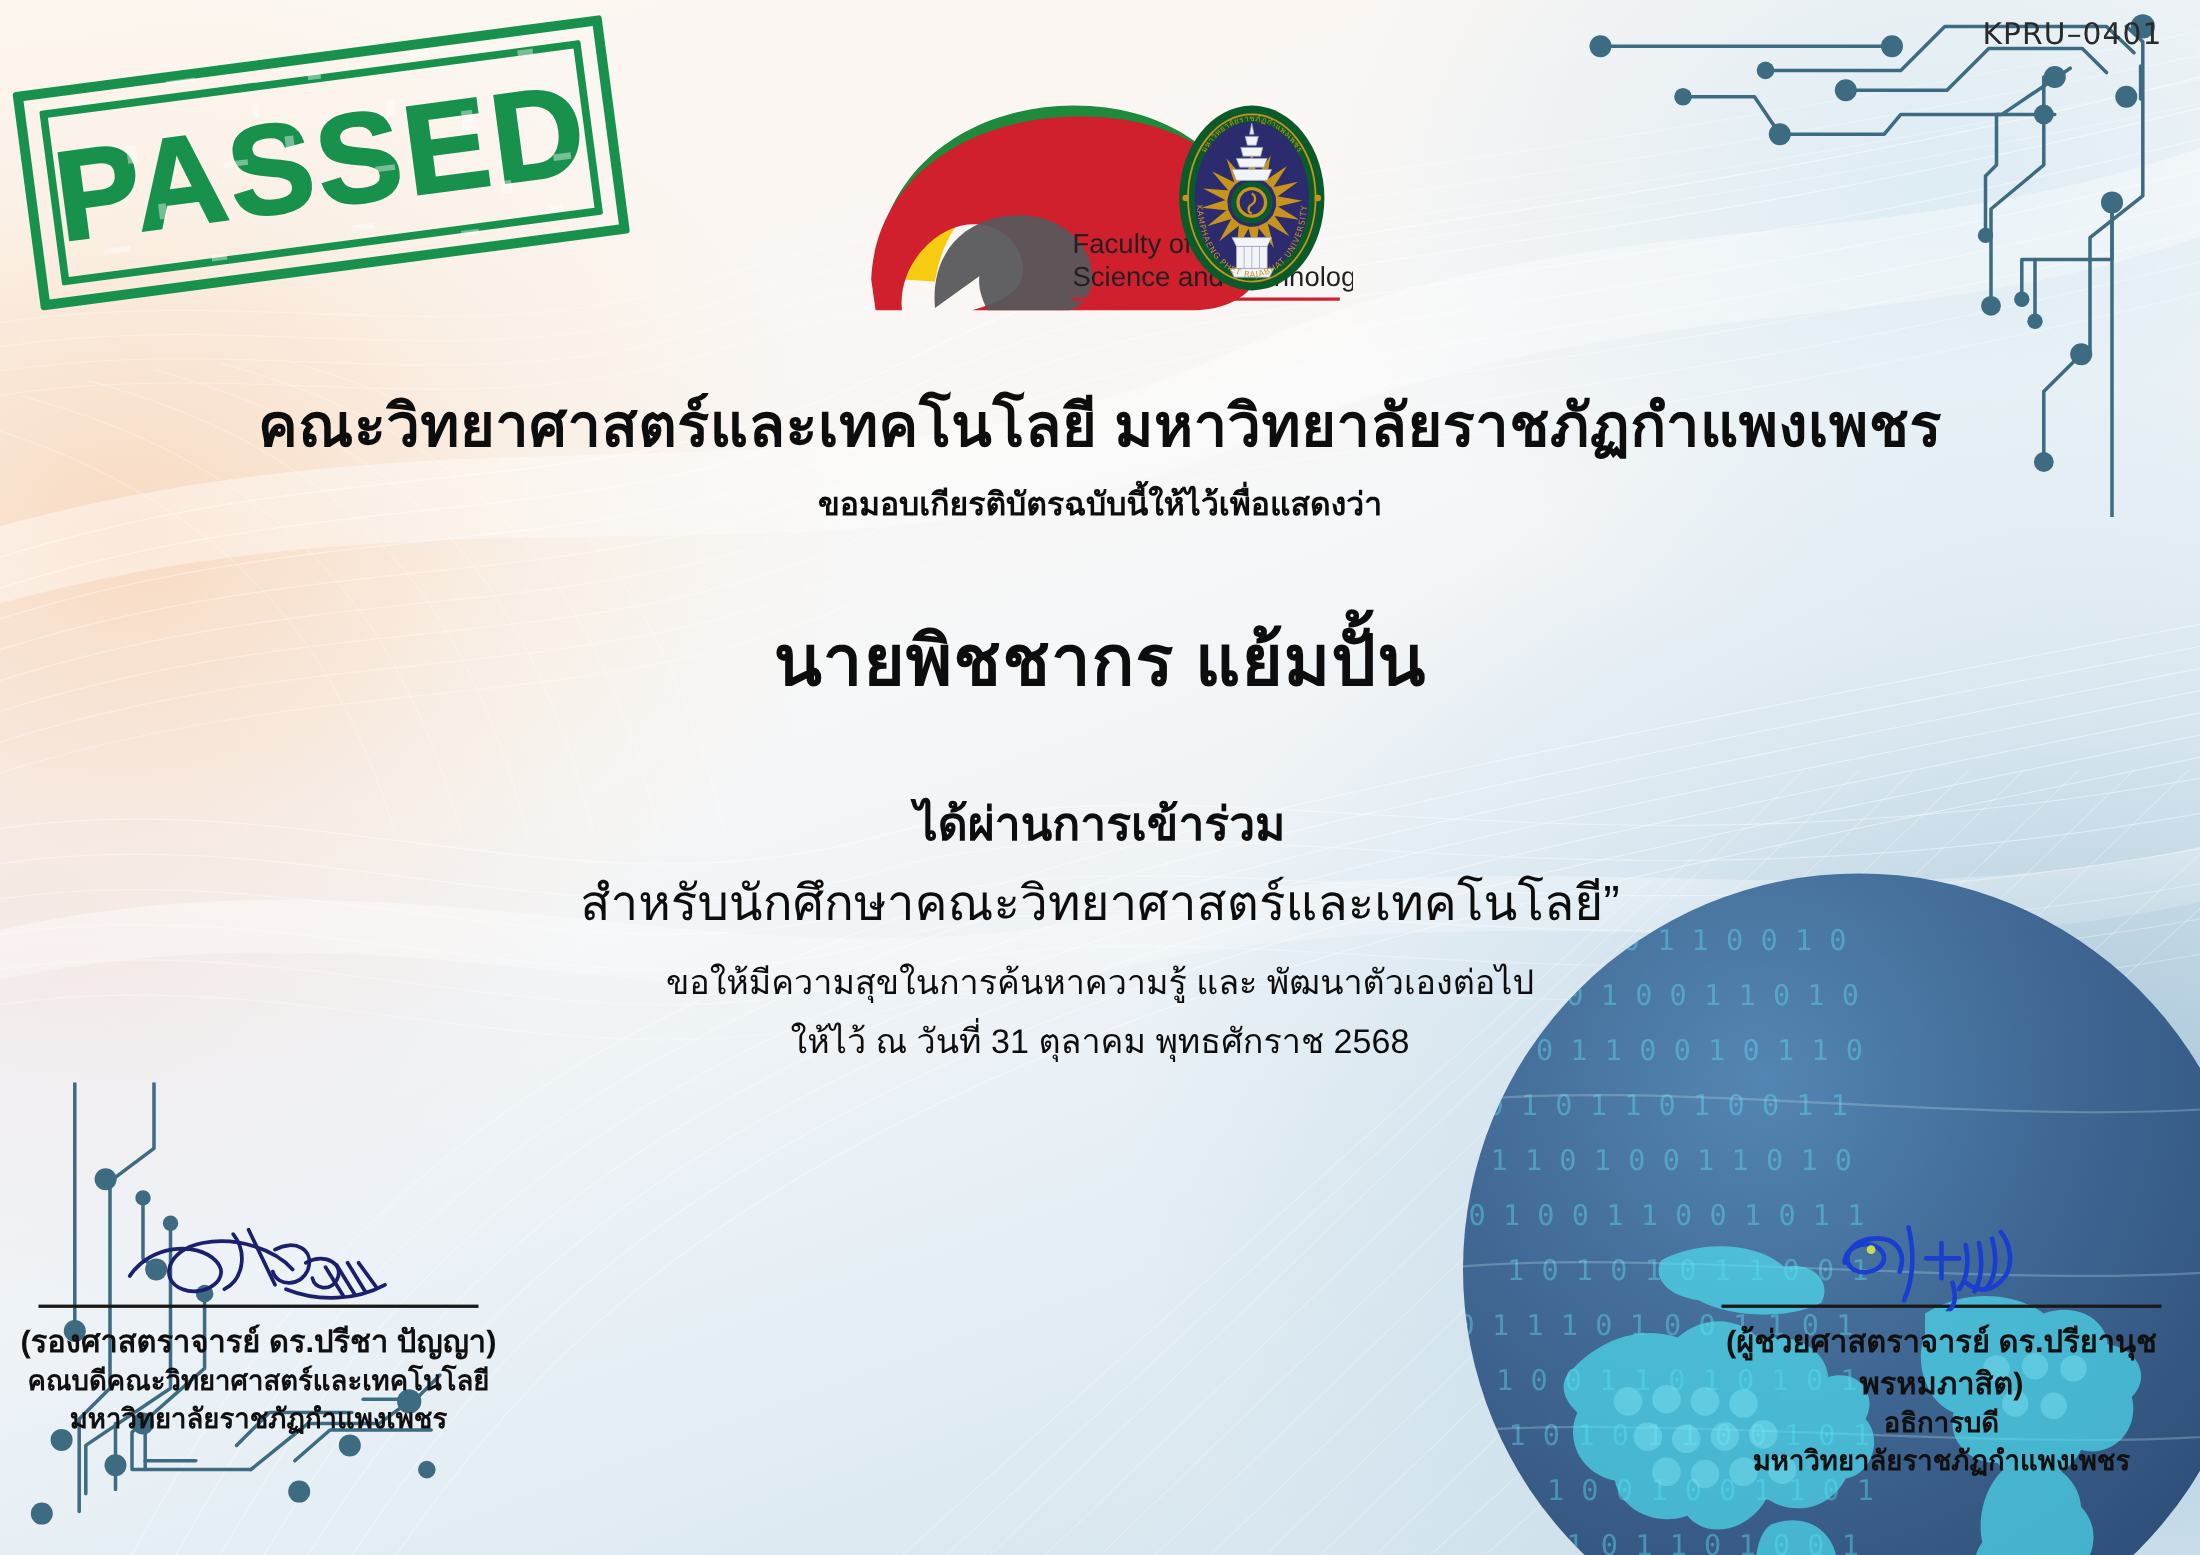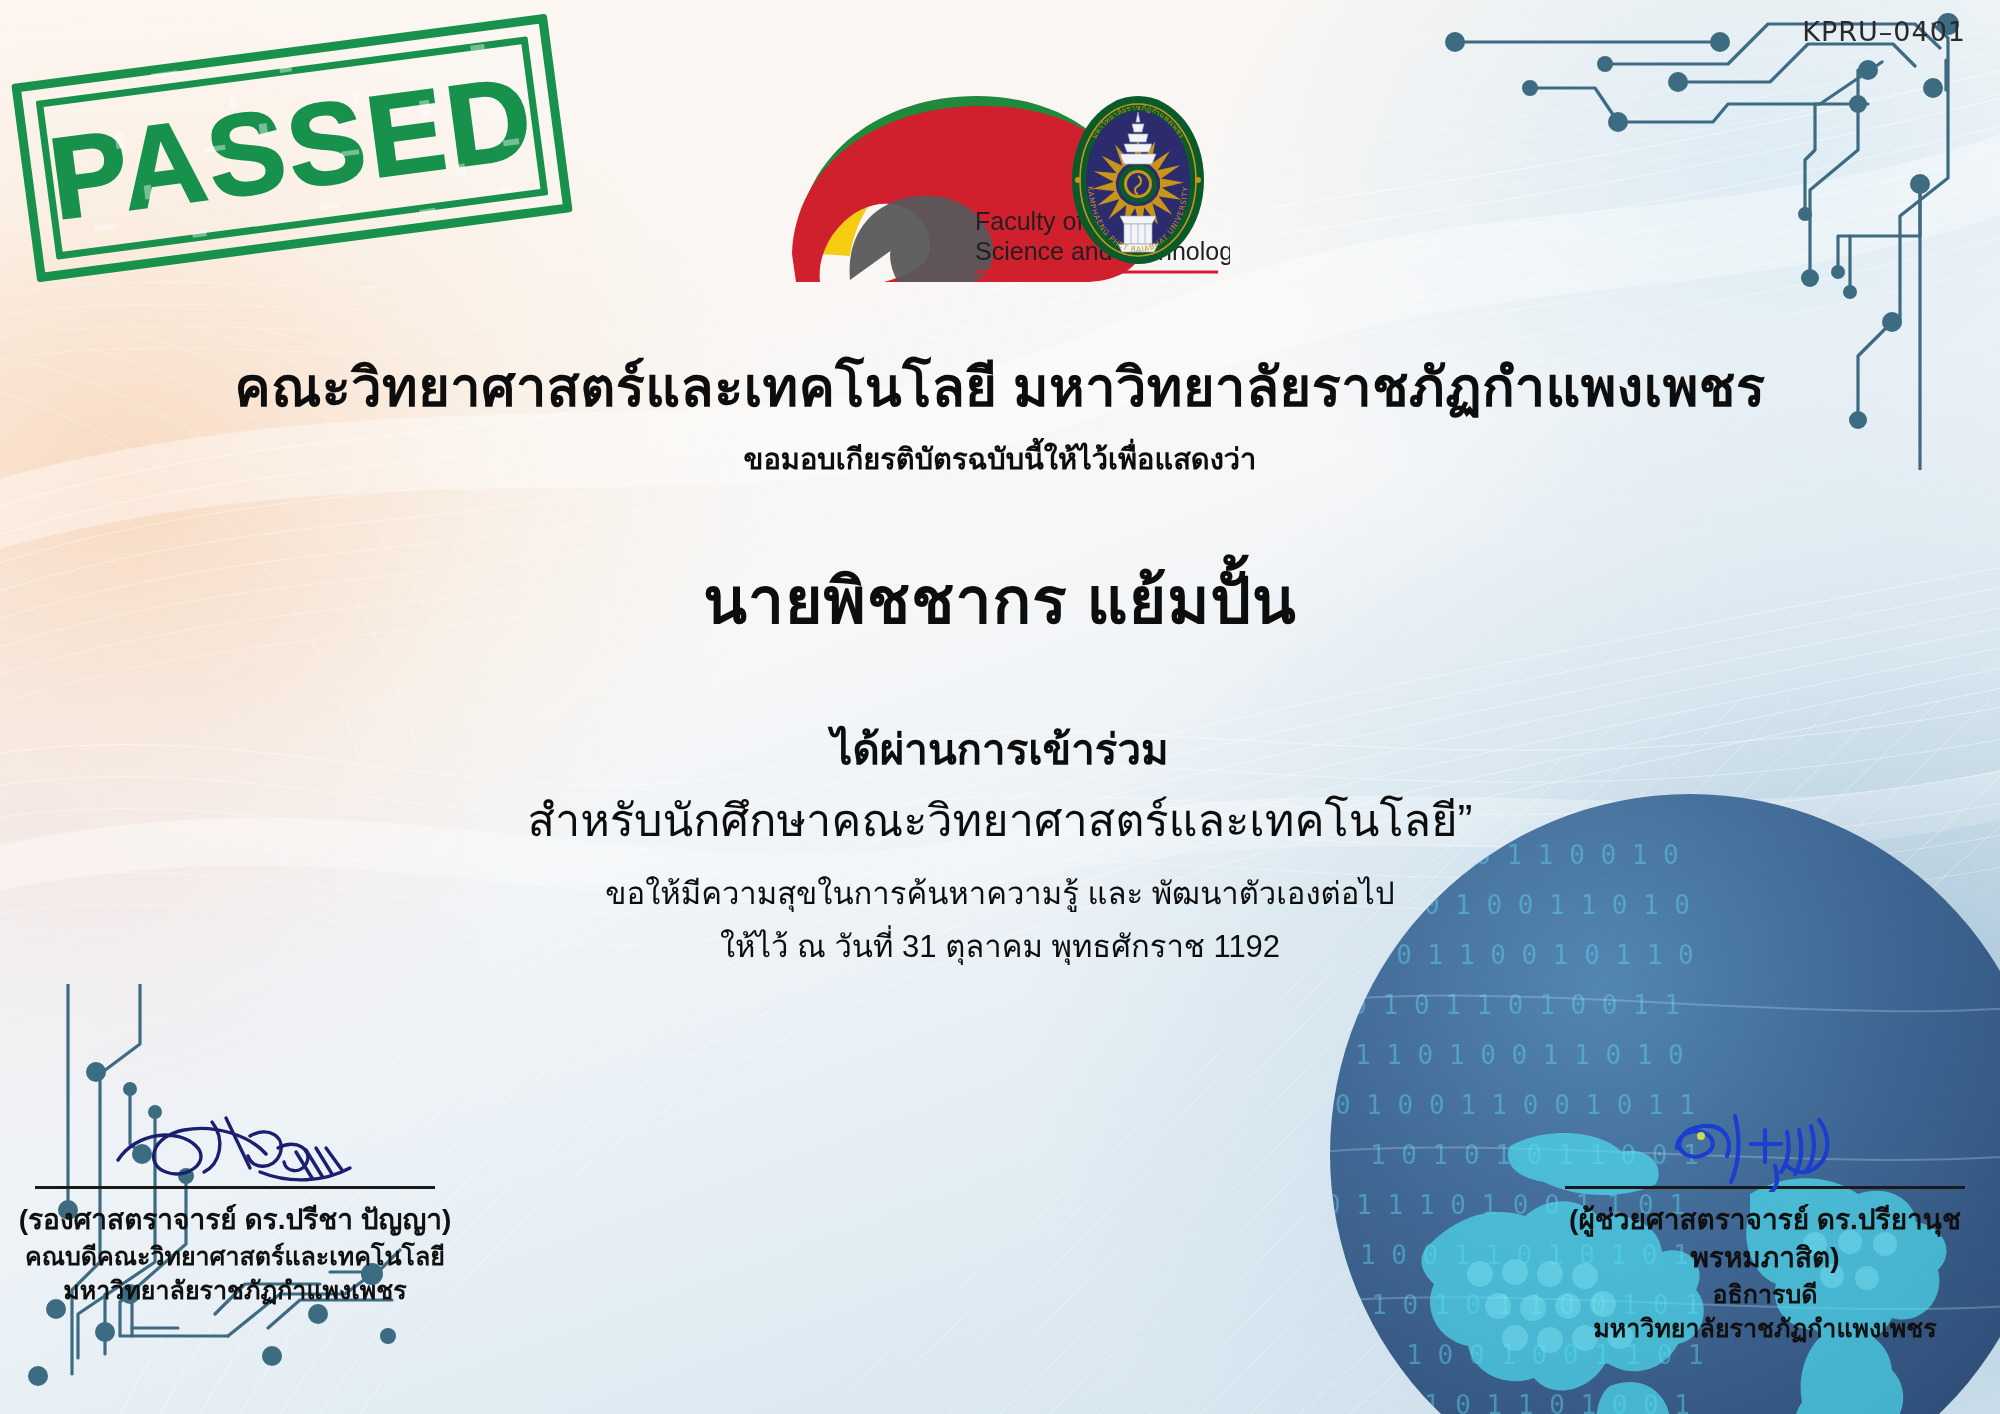--- a/index.html
+++ b/index.html
@@ -455,21 +455,21 @@
     </svg>
   </div>
 
   <div class="body-text">
     <p class="ln t-head">คณะวิทยาศาสตร์และเทคโนโลยี มหาวิทยาลัยราชภัฏกำแพงเพชร</p>
     <p class="ln t-sub">ขอมอบเกียรติบัตรฉบับนี้ให้ไว้เพื่อแสดงว่า</p>
     <p class="ln t-name">นายพิชชากร แย้มปั้น</p>
     <p class="ln t-passed">ได้ผ่านการเข้าร่วม</p>
     <p class="ln t-proj" style="margin-top:0">สำหรับนักศึกษาคณะวิทยาศาสตร์และเทคโนโลยี”</p>
     <p class="ln t-wish">ขอให้มีความสุขในการค้นหาความรู้ และ พัฒนาตัวเองต่อไป</p>
-    <p class="ln t-date">ให้ไว้ ณ วันที่ 31 ตุลาคม พุทธศักราช 1192</p>
+    <p class="ln t-date">ให้ไว้ ณ วันที่ 31 ตุลาคม พุทธศักราช 2568</p>
   </div>
 
   <div class="sigs">
 
     <div class="sig">
       <div class="sig-ink">
         <svg width="270" height="86" viewBox="0 0 270 86">
           <g fill="none" stroke="#1a1f6e" stroke-width="3.4" stroke-linecap="round" stroke-linejoin="round">
             <path d="M18,54 C36,26 78,22 96,40 C112,56 86,74 66,66 C44,58 52,30 84,24
                      C116,18 150,30 166,48"></path>

